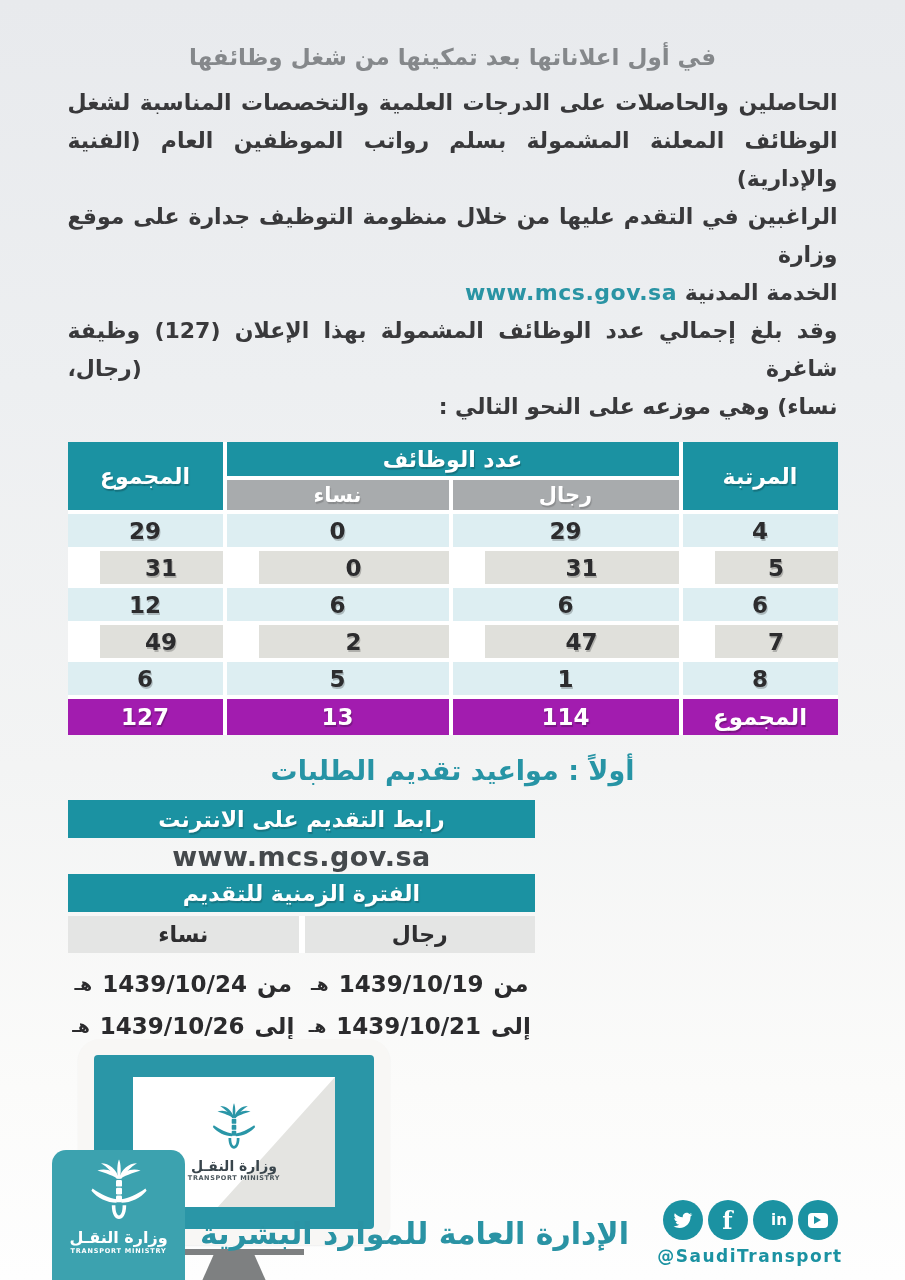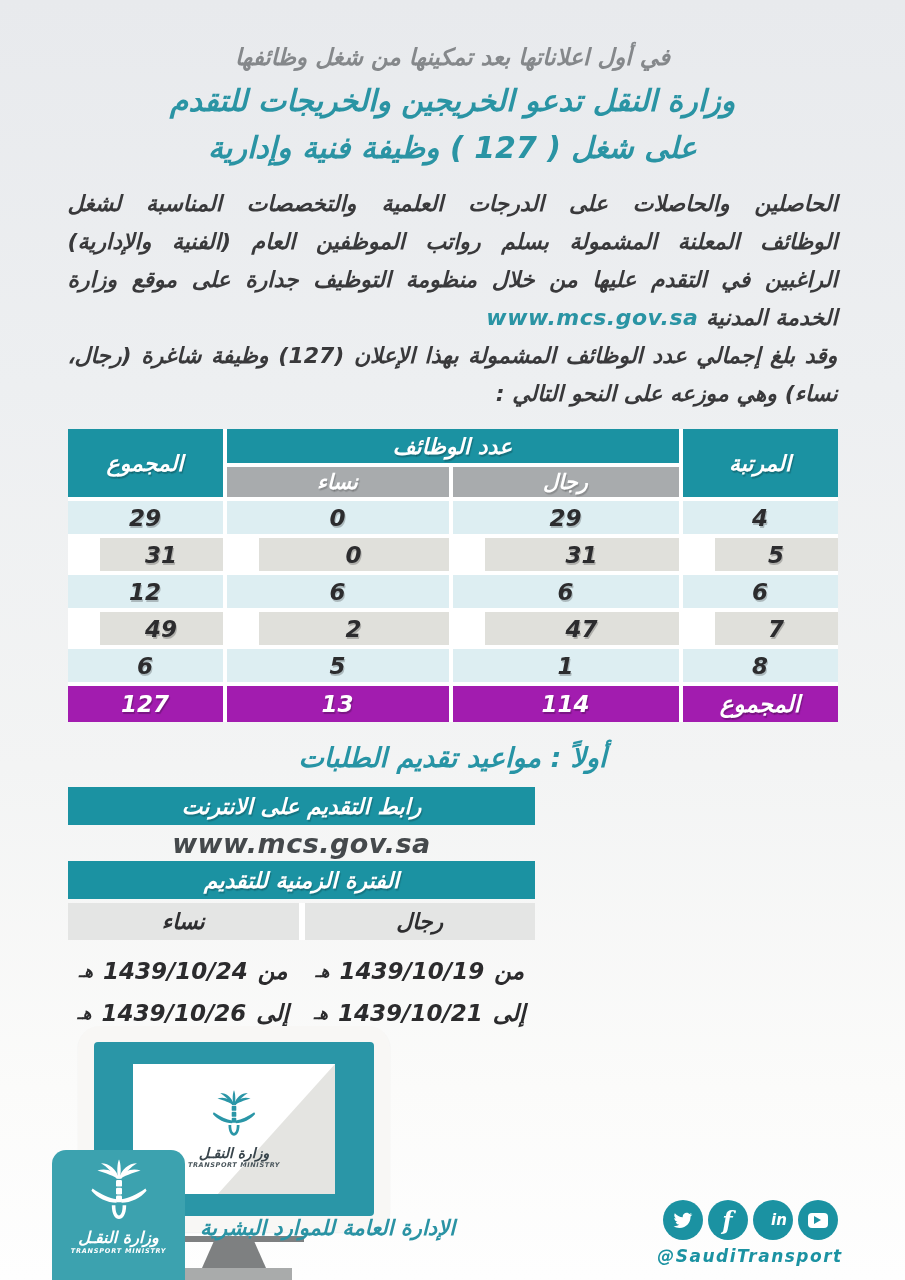--- a/index.html
+++ b/index.html
@@ -1,21 +1,21 @@
 <!DOCTYPE html>
 <html lang="ar" dir="rtl"><head>
 <meta charset="utf-8">
 <style>
   * { margin:0; padding:0; box-sizing:border-box; }
   html,body { background:#d8dadd; }
   body { display:flex; justify-content:center; }
   .page {
     position:relative; width:905px; height:1280px; overflow:hidden;
     background:linear-gradient(180deg,#e8eaed 0%,#edeff1 30%,#f3f4f4 60%,#fbfbfa 85%,#fefefe 100%);
-    font-family:"DejaVu Sans", sans-serif; direction:rtl;font-style:italic;
+    font-family:"DejaVu Sans", sans-serif; direction:rtl;
   }
   
   .kicker { padding-top:44px; text-align:center; color:#85888b; font-size:23px; font-weight:bold; }
   .main-title { margin-top:8px; text-align:center; color:#2a94a4; font-size:30px; font-weight:bold; line-height:1.55; }
   
   .intro { width:770px; margin:14px auto 0; color:#39393b; font-size:22px; font-weight:bold; }
   .intro .line { line-height:38px; text-align:justify; text-align-last:justify; }
   .intro .line.end { text-align:left; text-align-last:right; }
   .intro .url { color:#2a94a4; direction:ltr; unicode-bidi:embed; letter-spacing:.5px; }
   
@@ -68,42 +68,38 @@
   .m-necktop { width:140px; height:6px; background:#7e8081; margin-top:4px; }
   .m-neck { width:64px; height:26px; background:#7e8081; clip-path:polygon(18% 0,82% 0,100% 100%,0 100%); }
   .m-base { width:116px; height:13px; background:#a9abab; }
   .m-desk { width:258px; height:13px; background:#efedea; margin-top:9px; }
   
   .footer { position:absolute; left:0; right:0; bottom:0; height:150px; }
   .logo-card { position:absolute; left:52px; bottom:0; width:133px; height:130px; background:#3ca2af;
                border-radius:14px 14px 0 0; display:flex; flex-direction:column; align-items:center; padding-top:8px; color:#fff; }
   .logo-card .logo-ar { color:#fff; font-size:16px; margin-top:2px; }
   .logo-card .logo-en { color:#fff; font-size:6.5px; letter-spacing:.8px; }
-  .dept { position:absolute; left:200px; bottom:40px; color:#2a93a4; font-size:21px; font-weight:bold; direction:rtl; }
+  .dept { position:absolute; left:200px; bottom:29px; color:#2a93a4; font-size:30px; font-weight:bold; direction:rtl; }
   .social { position:absolute; right:50px; bottom:14px; width:210px; text-align:center; direction:ltr; }
   .icons { display:flex; gap:5px; justify-content:center; }
   .icon-circle { width:40px; height:40px; border-radius:50%; background:#1b92a2; color:#fff;
                  display:flex; align-items:center; justify-content:center; }
   .fb-glyph { font-size:24px; font-weight:bold; font-family:"DejaVu Serif", serif; }
   .in-glyph { font-size:15px; font-weight:bold;padding-left:13px; }
   .yt-box { width:20px; height:15px; background:#fff; border-radius:4px; display:flex; align-items:center; justify-content:center; }
   .yt-tri { width:0; height:0; border-left:7px solid #1b92a2; border-top:4.5px solid transparent; border-bottom:4.5px solid transparent; }
   .handle { margin-top:6px; color:#1b92a2; font-size:17px; font-weight:bold; letter-spacing:1.5px; }
   .palm { display:block; }
 </style>
 </head>
 <body>
 
 <div class="page">
 
   <div class="kicker">في أول اعلاناتها بعد تمكينها من شغل وظائفها</div>
-  <div class="main-title">
-    <div>وزارة النقل تدعو الخريجين والخريجات للتقدم</div>
-    <div>على شغل ( 127 ) وظيفة فنية وإدارية</div>
-  </div>
 
   <div class="intro">
     <div class="line">الحاصلين والحاصلات على الدرجات العلمية والتخصصات المناسبة لشغل</div>
     <div class="line">الوظائف المعلنة المشمولة بسلم رواتب الموظفين العام (الفنية والإدارية)</div>
     <div class="line">الراغبين في التقدم عليها من خلال منظومة التوظيف جدارة على موقع وزارة</div>
     <div class="line end">
       <span>الخدمة المدنية</span>
       <span class="url">www.mcs.gov.sa</span>
     </div>
     <div class="line"><span>وقد بلغ إجمالي عدد الوظائف المشمولة بهذا الإعلان </span><span style="font-weight:bold">(127)</span><span> وظيفة شاغرة (رجال،</span></div>

